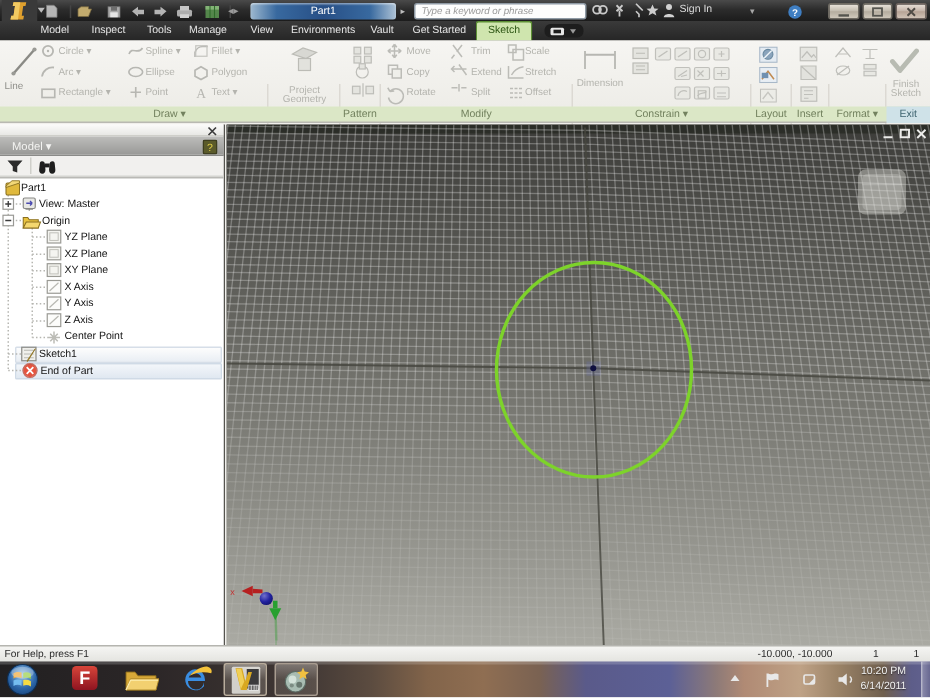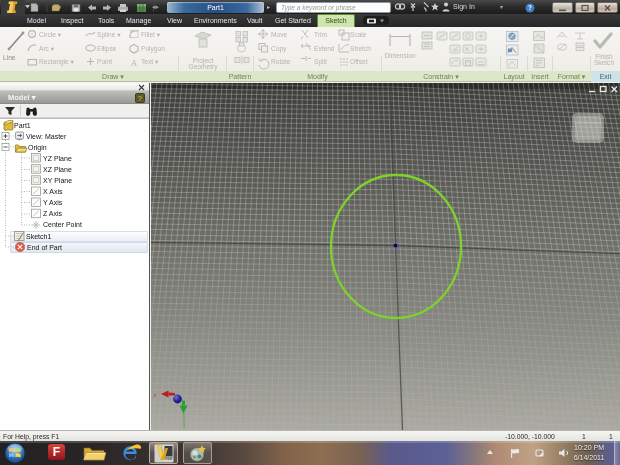--- a/index.html
+++ b/index.html
@@ -316,21 +316,21 @@
     <div class="bandlbl" style="left:591px;width:29px;background:#cfe2e8;color:#3f6570">Exit</div>
   </div>
   <div id="browser" class="abs">
 
     <div class="abs" style="left:0;top:0;width:149px;height:8px;background:linear-gradient(#fbfbfa,#e8e8e5);border-bottom:1px solid #cfcfca;"></div>
     <svg class="abs" style="left:138px;top:1px" width="7" height="7" viewBox="0 0 7 7">
         <path d="M1 1 L6 6 M6 1 L1 6" stroke="#3a3a3a" stroke-width="1.1"></path>
       </svg>
 
     <div class="abs" style="left:0;top:8px;width:149px;height:13px;background:linear-gradient(#bdbdbb,#999997);border-bottom:1px solid #8a8a88;"></div>
-    <span class="abs" style="left:8px;top:10px;font-size:7.5px;color:#f4f4f2;font-weight:bold;">Model ▾</span>
+    <span class="abs" style="left:8px;top:10px;font-size:7.5px;color:#f4f4f2;font-weight:normal;">Model ▾</span>
     <svg class="abs" style="left:135px;top:9.5px" width="10" height="10" viewBox="0 0 10 10">
       <rect x="0.5" y="0.5" width="9" height="9" rx="1" fill="#5a5a2a" stroke="#3e3e20"></rect>
       <text x="5" y="7.8" font-size="7" text-anchor="middle" fill="#e8d44a" font-family="Liberation Sans">?</text>
     </svg>
 
     <div class="abs" style="left:0;top:21px;width:149px;height:14px;background:#f1f0ee;border-bottom:1px solid #d4d4d0;"></div>
     <svg class="abs" style="left:4px;top:23px" width="12" height="10" viewBox="0 0 12 10">
       <path d="M1 1 L11 1 L7.5 5 L7.5 9 L4.5 8 L4.5 5 Z" fill="#2b2b2b"></path>
     </svg>
     <div class="abs" style="left:20px;top:22px;width:1px;height:11px;background:#cfcfca;"></div>

